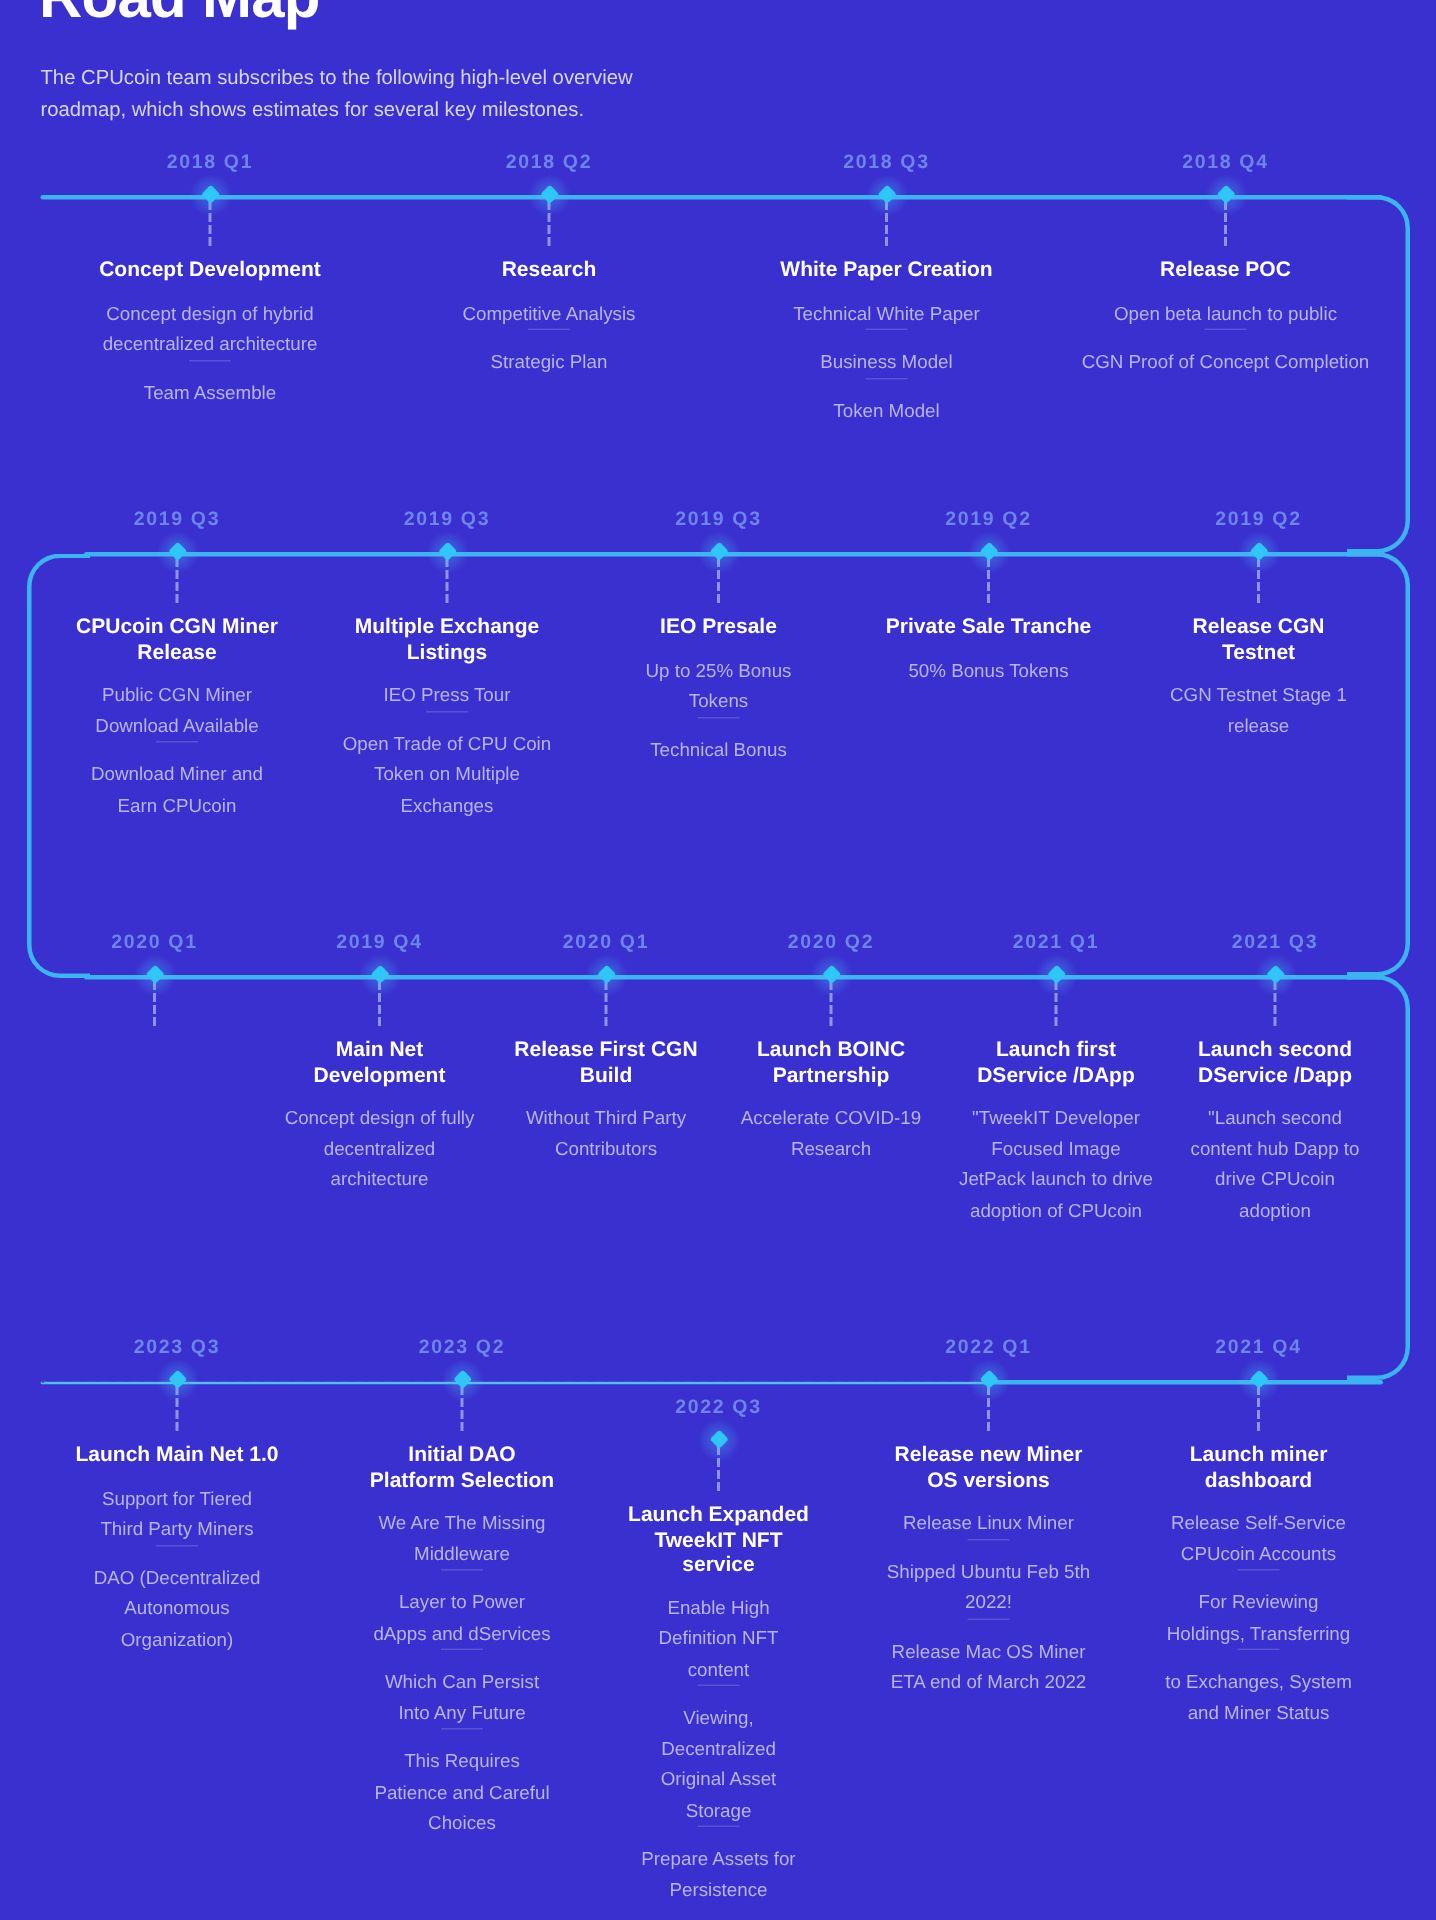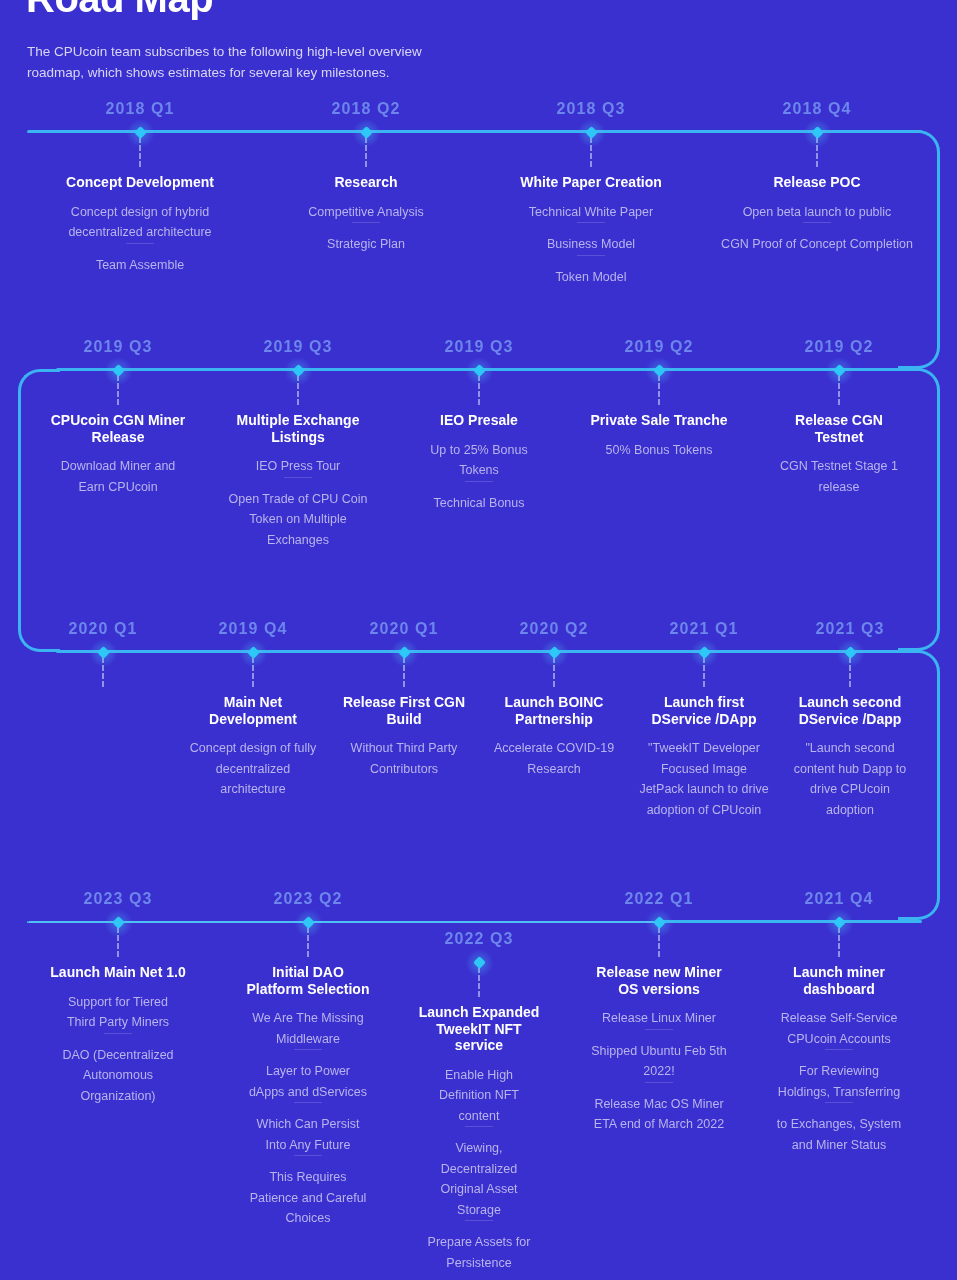--- a/index.html
+++ b/index.html
@@ -88,21 +88,21 @@
 
   
   .ms {
     position: absolute;
     width: 176px;
     margin-left: -88px;
     text-align: center;
   }
 
   .ms-date {
-    font-size: 16px;
+    font-size: 13px;
     font-weight: 700;
     letter-spacing: 1.1px;
     color: #6d86ec;
     margin-bottom: 0px;
     white-space: nowrap;
   }
 
   .ms-node-slot {
     height: 26px;
     position: relative;
@@ -256,20 +256,21 @@
 
   <div class="row" style="top:338px;">
     <div class="ms" style="left:118px; width:150px; margin-left:-75px;">
       <div class="ms-date">2019 Q3</div>
       <div class="ms-node-slot">
         <span class="node"></span>
         <span class="stem"></span>
       </div>
       <div class="ms-body">
         <div class="ms-title">CPUcoin CGN Miner Release</div>
+        <div class="ms-desc">Public CGN Miner Download Available</div>
         <div class="ms-desc">Download Miner and Earn CPUcoin</div>
       </div>
     </div>
 
     <div class="ms" style="left:298px; width:160px; margin-left:-80px;">
       <div class="ms-date">2019 Q3</div>
       <div class="ms-node-slot">
         <span class="node"></span>
         <span class="stem"></span>
       </div>

